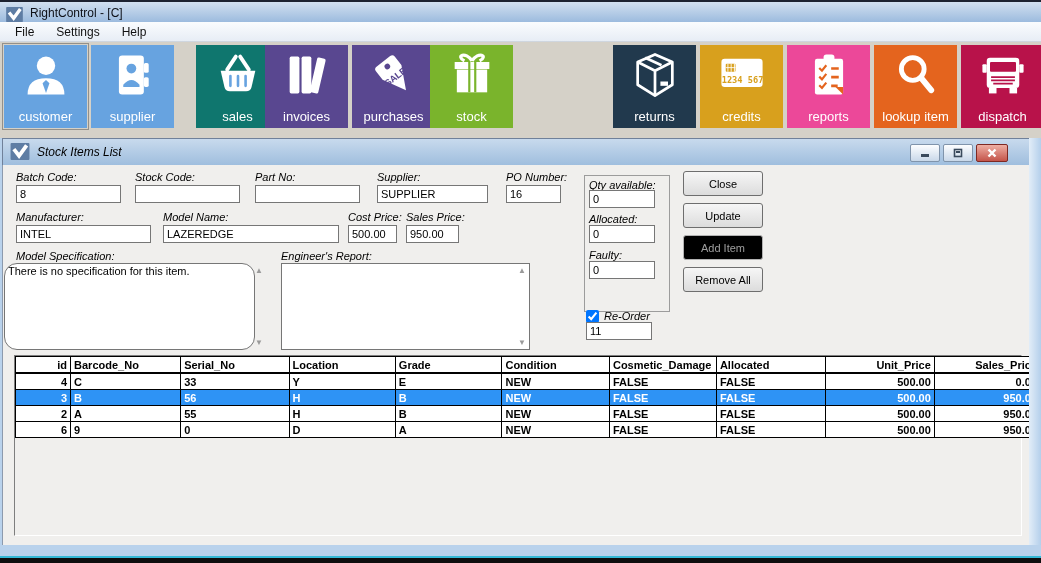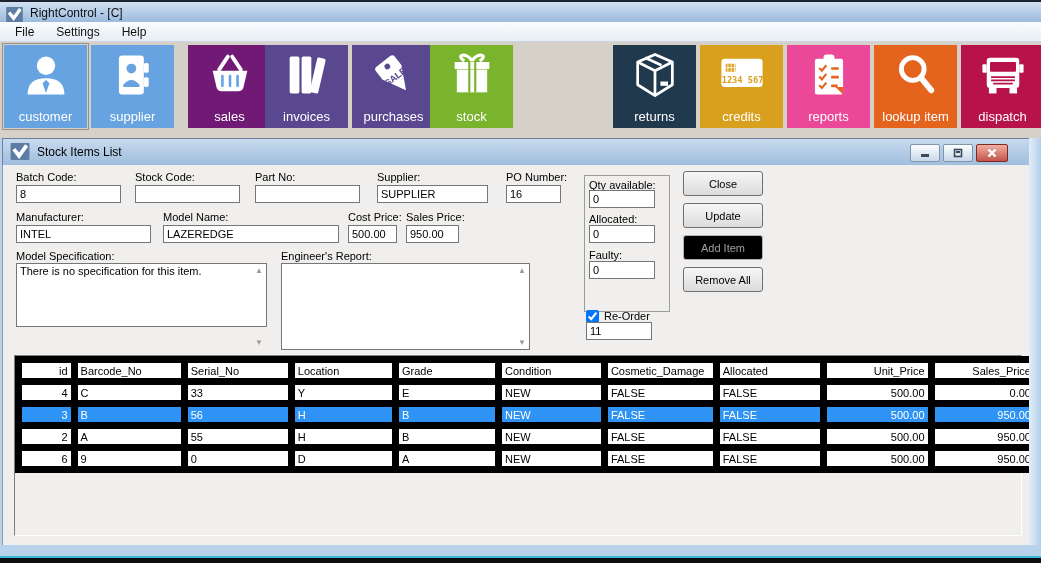--- a/index.html
+++ b/index.html
@@ -30,37 +30,37 @@
   .wb.close{background:linear-gradient(#efafa3,#c4544a);border-color:#7e2822;}
   #childbody{left:2px;top:165px;width:1036px;height:380px;background:#f0efed;
              border-left:1px solid #8c9aad;border-right:1px solid #8c9aad;box-sizing:border-box;}
   
   #border-left{left:0;top:138px;width:2px;height:419px;background:#b9d2ec;}
   #border-right{left:1029px;top:138px;width:12px;height:419px;background:linear-gradient(90deg,#e2edf8,#b4cfeb);}
   #border-bottom{left:0;top:545px;width:1041px;height:11px;background:#b9d2ec;}
   #edge-cyan{left:0;top:556px;width:1041px;height:2px;background:#35b9d6;}
   #edge-black{left:0;top:558px;width:1041px;height:5px;background:#0e0e0e;}
   
-  .flabel{position:absolute;font-size:11px;color:#000;white-space:nowrap;}
+  .flabel{position:absolute;font-size:11px;color:#000;white-space:nowrap;font-style:italic;}
   .tb{position:absolute;height:18px;border:1px solid #767676;background:#fff;font-size:11px;
       padding:0 3px;box-sizing:border-box;font-family:inherit;color:#000;}
   textarea.tb{resize:none;overflow:hidden;padding:1px 3px;line-height:13px;}
   .ta-arrows{position:absolute;width:12px;pointer-events:none;color:#9a9a9a;font-size:8px;text-align:center;}
   .ta-arrows .up{position:absolute;top:2px;left:0;width:12px;}
   .ta-arrows .dn{position:absolute;bottom:2px;left:0;width:12px;}
   #qty-group{left:584px;top:175px;width:84px;height:135px;border:1px solid #9c9c9c;}
   .btn{position:absolute;left:683px;width:80px;height:25px;font-size:11px;font-family:inherit;color:#000;
        background:linear-gradient(#f6f6f6,#dcdcdc);border:1px solid #6e6e6e;border-radius:3px;}
   .btn.off{color:#9f9f9f;border-color:#b2b2b2;background:#000000;}
   #reorder-check{left:586px;top:310px;width:13px;height:13px;margin:0;position:absolute;}
   
   #grid-panel{left:14px;top:355px;width:1008px;height:181px;background:#f0efed;box-sizing:border-box;
               border-top:1px solid #7e7e7e;border-left:1px solid #7e7e7e;border-right:1px solid #fff;border-bottom:1px solid #fff;}
   #grid{position:absolute;left:15px;top:356px;border-collapse:collapse;font-size:11px;table-layout:fixed;}
-  #grid th,#grid td{border:7px solid #000000;padding:0 3px;height:15px;background:#fff;font-weight:normal;
+  #grid th,#grid td{border:1px solid #000000;padding:0 3px;height:15px;background:#fff;font-weight:bold;
                     white-space:nowrap;overflow:hidden;text-align:left;color:#000;}
   #grid thead th{border-bottom:2px solid #000;}
 </style>
 </head>
 <body>
 
 <div id="app">
 
   <div id="top-edge" class="abs"></div>
 
@@ -84,21 +84,21 @@
             <path d="M7 42q0-15 17-15t17 15z" fill="#fff"></path>
             <path d="M24 28.5l-3.2 3.2 3.2 9 3.2-9z" fill="#67a3e0"></path>
           </svg></span><span class="tile-label">customer</span></div>
       <div class="tile" style="left: 91px; background: rgb(103, 163, 224);"><span><svg viewBox="0 0 48 48">
             <rect x="11" y="6" width="23" height="36" rx="3" fill="#fff"></rect>
             <rect x="34" y="13" width="4.5" height="9" rx="1.5" fill="#fff"></rect>
             <rect x="34" y="26" width="4.5" height="9" rx="1.5" fill="#fff"></rect>
             <circle cx="22.5" cy="18" r="4.5" fill="#67a3e0"></circle>
             <path d="M15 33q7.5-9 15 0v2h-15z" fill="#67a3e0"></path>
           </svg></span><span class="tile-label">supplier</span></div>
-      <div class="tile" style="left: 188px; background: #701a75;"><span><svg viewBox="0 0 48 48">
+      <div class="tile" style="left: 196px; background: #0f766e;"><span><svg viewBox="0 0 48 48">
             <path d="M14 19L22 7m12 12L26 7" stroke="#fff" stroke-width="3.5" fill="none" stroke-linecap="round"></path>
             <path d="M8 20h32l-3.5 15q-1 4-5 4h-15q-4 0-5-4z" fill="#fff"></path>
             <path d="M17 25v9m7-9v9m7-9v9" stroke="#67a3e0" stroke-width="2.4" stroke-linecap="round"></path>
           </svg></span><span class="tile-label">sales</span></div>
       <div class="tile" style="left: 265px; background: rgb(89, 71, 144);"><span><svg viewBox="0 0 48 48">
             <rect x="8" y="7" width="9" height="34" rx="1.5" fill="#fff"></rect>
             <rect x="19" y="7" width="9" height="34" rx="1.5" fill="#fff"></rect>
             <rect x="30" y="8" width="8" height="33" rx="1.5" fill="#fff" transform="rotate(13 34 24)"></rect>
           </svg></span><span class="tile-label">invoices</span></div>
       <div class="tile" style="left: 352px; background: rgb(89, 71, 144);"><span><svg viewBox="0 0 48 48">
@@ -188,21 +188,21 @@
   <span class="flabel" style="left:16px;top:211px">Manufacturer:</span>
   <input class="tb" style="left: 16px; top: 225px; width: 135px;" value="INTEL">
   <span class="flabel" style="left:163px;top:211px">Model Name:</span>
   <input class="tb" style="left: 163px; top: 225px; width: 176px;" value="LAZEREDGE">
   <span class="flabel" style="left:348px;top:211px">Cost Price:</span>
   <input class="tb" style="left: 348px; top: 225px; width: 49px;" value="500.00">
   <span class="flabel" style="left:406px;top:211px">Sales Price:</span>
   <input class="tb" style="left: 406px; top: 225px; width: 53px;" value="950.00">
 
   <span class="flabel" style="left:16px;top:250px">Model Specification:</span>
-  <textarea class="tb" style="left: 16px; top: 263px; width: 251px; height: 64px;">There is no specification for this item.</textarea>
+  <textarea class="tb" style="left: 4px; top: 263px; width: 251px; height: 87px; border-radius: 13px;">There is no specification for this item.</textarea>
   <div class="ta-arrows" style="left:253px;top:264px;height:85px">
       <span class="up">▲</span>
       <span class="dn">▼</span>
     </div>
 
   <span class="flabel" style="left:281px;top:250px">Engineer's Report:</span>
   <textarea class="tb" style="left: 281px; top: 263px; width: 249px; height: 87px;"></textarea>
   <div class="ta-arrows" style="left:516px;top:264px;height:85px">
       <span class="up">▲</span>
       <span class="dn">▼</span>

